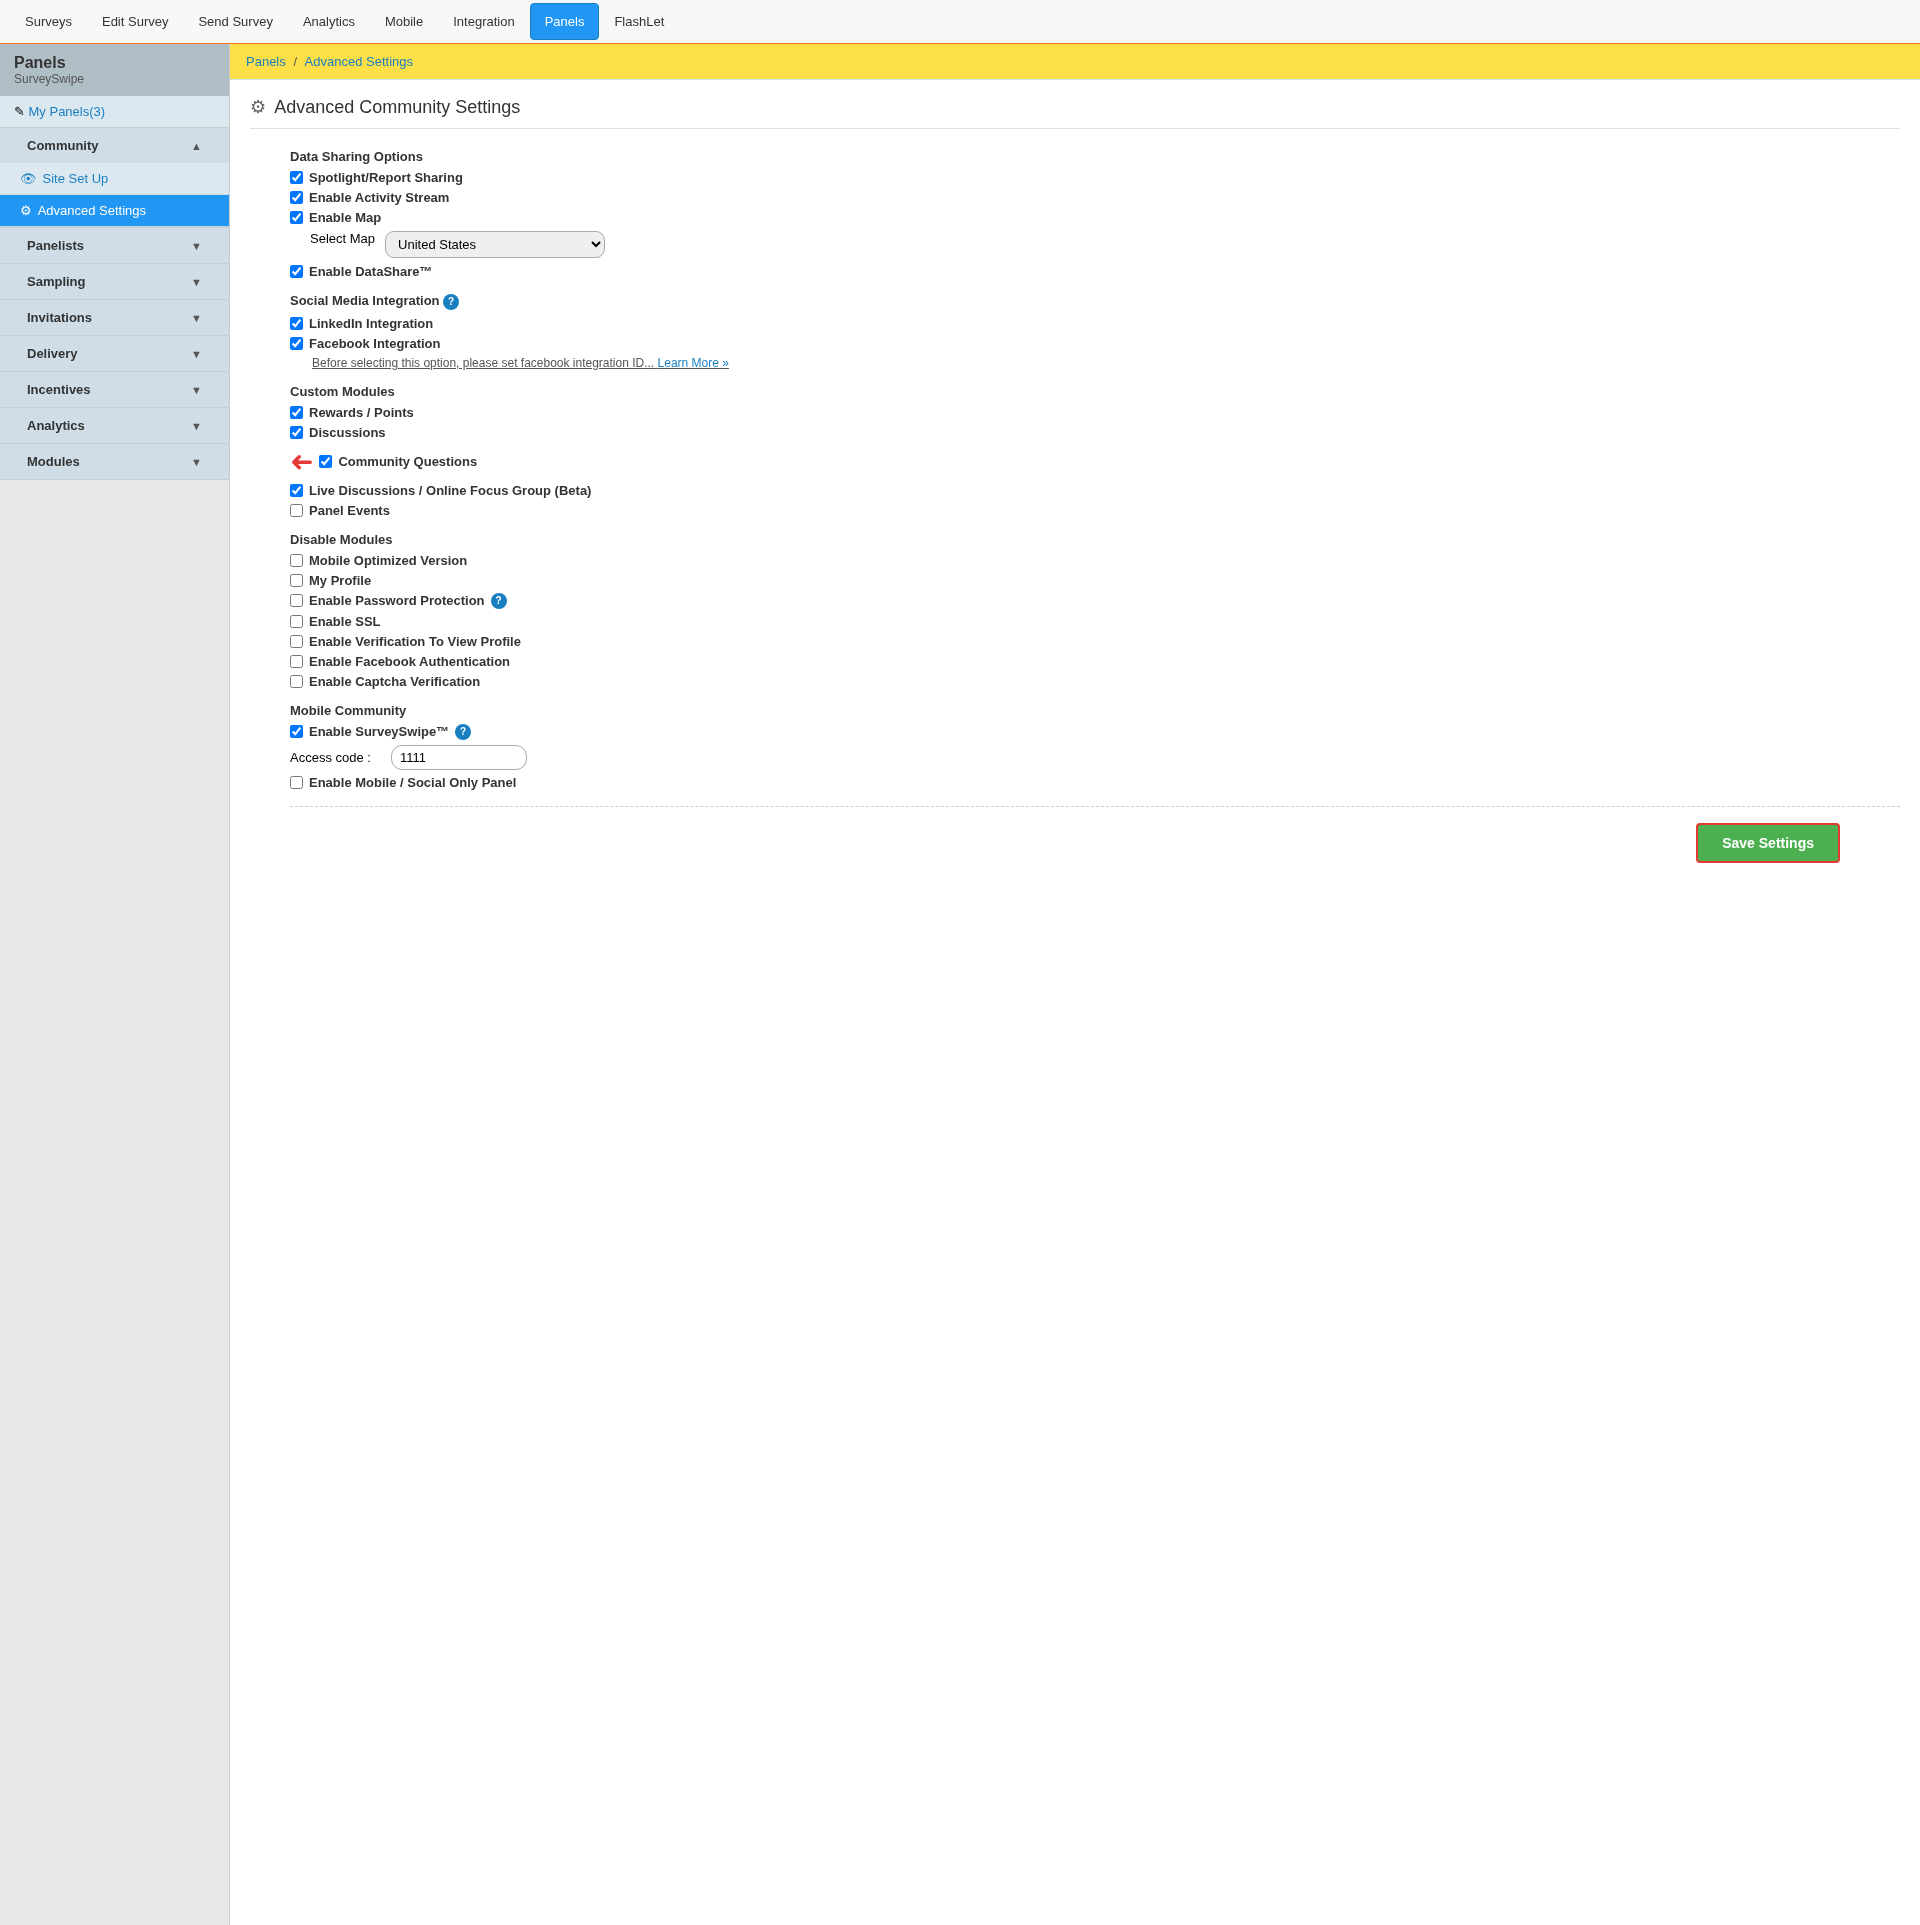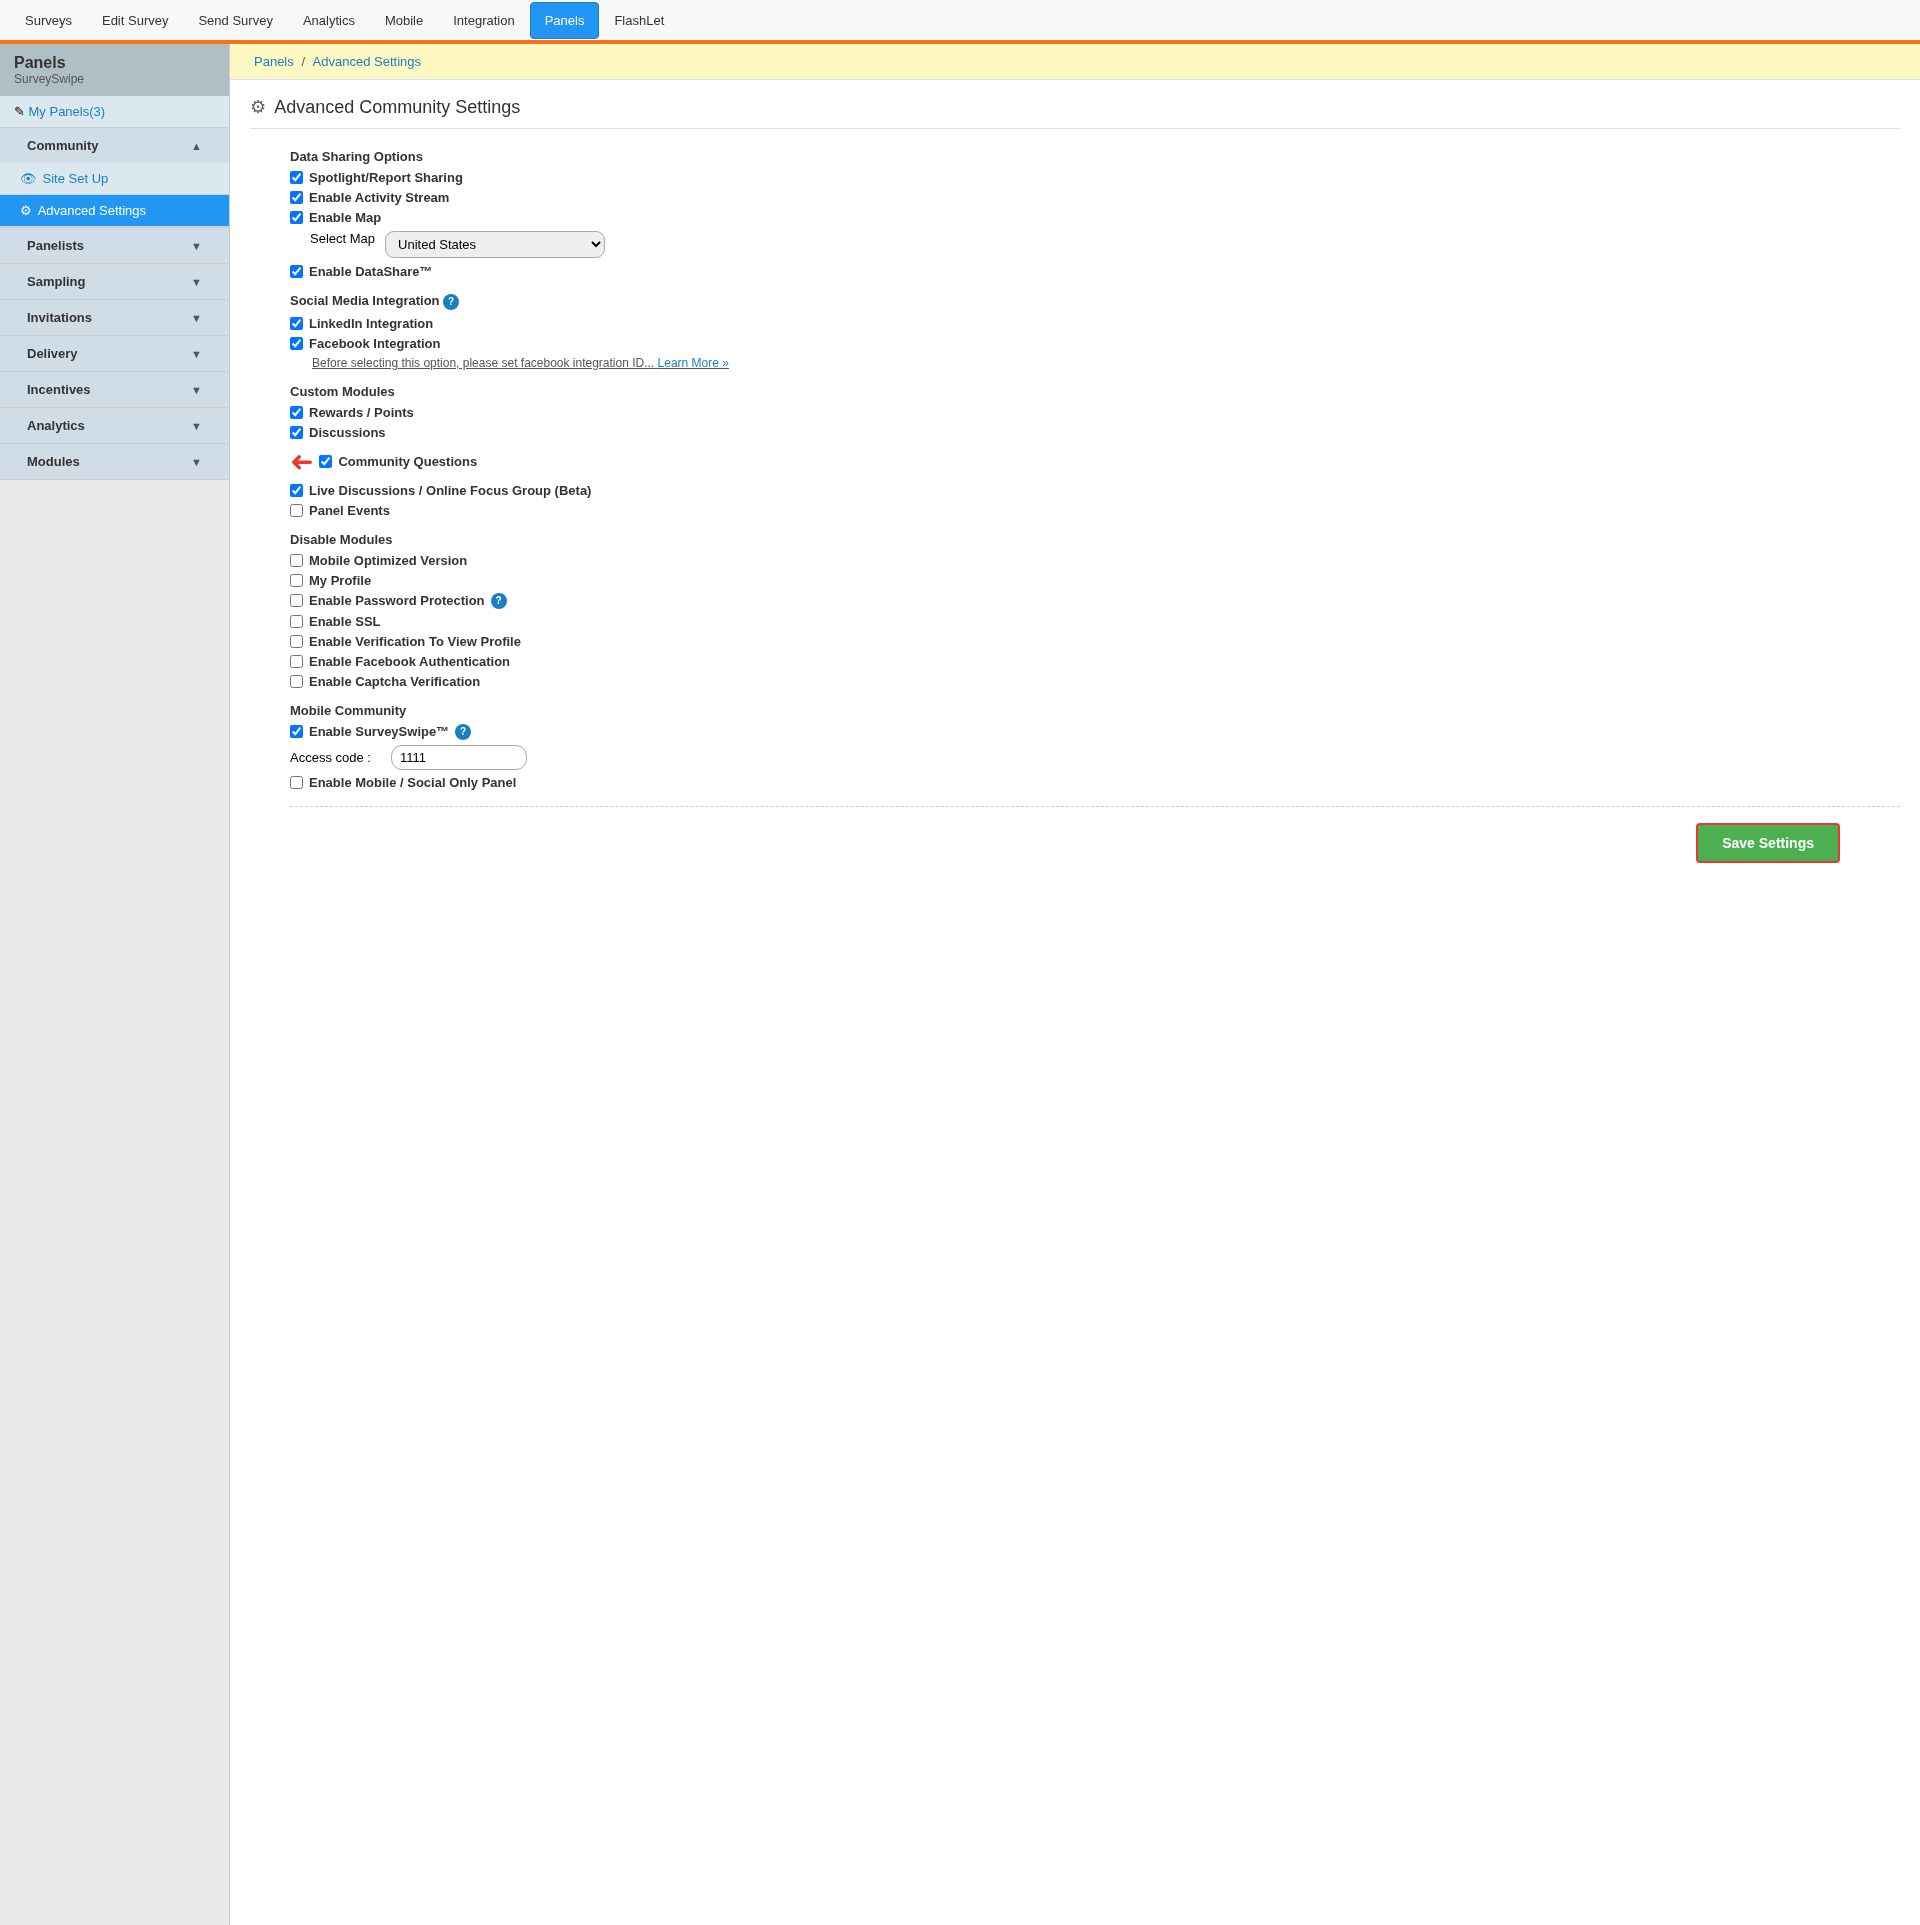--- a/index.html
+++ b/index.html
@@ -3,21 +3,21 @@
   <meta charset="utf-8">
   <style>
     * { box-sizing: border-box; margin: 0; padding: 0; }
     body { font-family: Arial, sans-serif; font-size: 13px; background: #f0f0f0; }
 
     
     .top-nav {
       display: flex;
       align-items: center;
       background: #f8f8f8;
-      border-bottom: 4px solid #f97316;
+      border-bottom: 1px solid #f97316;
       padding: 0 10px;
       height: 44px;
     }
     .top-nav a {
       text-decoration: none;
       color: #333;
       padding: 10px 14px;
       font-size: 13px;
       display: inline-block;
       border: 1px solid transparent;
@@ -96,23 +96,23 @@
 
     
     .main {
       flex: 1;
       overflow-y: auto;
       background: #fff;
     }
 
     
     .breadcrumb {
-      background: #fef9c3;
+      background: #fde047;
       border-bottom: 1px solid #d0e4f0;
-      padding: 10px 24px;
+      padding: 10px 16px;
       font-size: 13px;
     }
     .breadcrumb a { color: #1a7fc1; text-decoration: none; }
     .breadcrumb span { color: #555; margin: 0 4px; }
 
     
     .page-content {
       padding: 16px 20px;
     }
 

